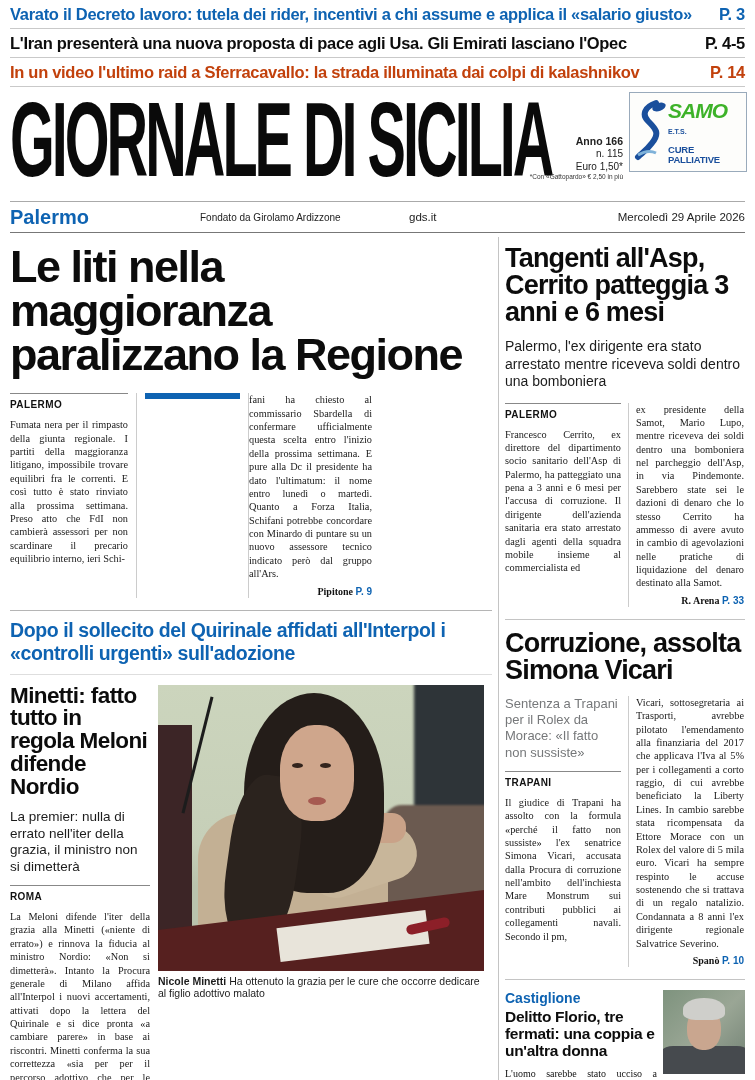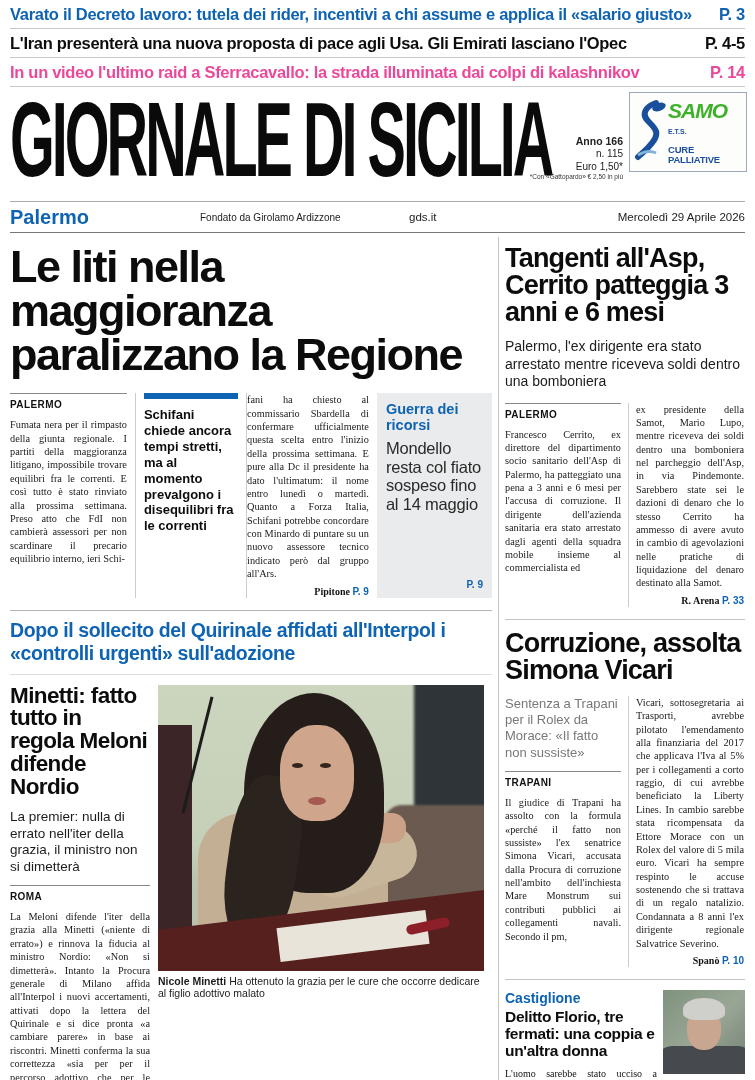--- a/index.html
+++ b/index.html
@@ -9,21 +9,21 @@
     font-family:"Liberation Sans","DejaVu Sans",sans-serif; color:#111; position:relative;
   }
   .serif { font-family:"Liberation Serif","DejaVu Serif",serif; }
 
   
   .teasers { padding:0 10px; }
   .teaser { display:flex; justify-content:space-between; align-items:center;
             height:29px; border-bottom:1px solid #c9c9c9; font-weight:bold; font-size:16.5px; letter-spacing:-0.3px; }
   .teaser.t1 { color:#0e63b2; }
   .teaser.t2 { color:#0d0d0d; }
-  .teaser.t3 { color:#ec4899;gap:40px; }
+  .teaser.t3 { color:#c2410c;gap:40px; }
 
   
   .masthead { position:relative; height:110px; padding:4px 10px 0; }
   .mast-title { font-weight:bold; font-size:96px; line-height:0.92; letter-spacing:-5px;
                 transform:scaleX(0.60) scaleY(1.10); transform-origin:left top; white-space:nowrap; color:#0a0a0a; }
   .samo-box { position:absolute; right:8px; top:5px; width:118px; height:80px;
               border:1px solid #9ab; background:#fdfdfb; display:flex; align-items:center; padding:4px; }
   .samo-text { line-height:1; }
   .samo-name { color:#3db229; font-weight:bold; font-size:21px; letter-spacing:-1px; font-style:italic;text-align:center; }
   .samo-ets { color:#1a4f9c; font-weight:bold; font-size:7px; }
@@ -170,33 +170,25 @@
   <div class="lcol">
     <h1 class="lead-h">Le liti nella maggioranza paralizzano la Regione</h1>
 
     <div class="lead-cols">
       <div class="lc lc1 serif">
         <div class="kicker">PALERMO</div>
         <span>Fumata nera per il rimpasto della giunta regionale. I partiti della maggioranza litigano, impossibile trovare equilibri fra le correnti. E così tutto è stato rinviato alla prossima settimana. Preso atto che FdI non cambierà assessori per non scardinare il precario equilibrio interno, ieri Schi-</span>
       </div>
       <div class="lc lcq quote-box">
         <div class="bar"></div>
-        <div class="quote-text">Schifani chiede ancora tempi stretti, ma al momento prevalgono i disequilibri fra le correnti</div>
       </div>
       <div class="lc lc3 serif">
         <span>fani ha chiesto al commissario Sbardella di confermare ufficialmente questa scelta entro l'inizio della prossima settimana. E pure alla Dc il presidente ha dato l'ultimatum: il nome entro lunedì o martedì. Quanto a Forza Italia, Schifani potrebbe concordare con Minardo di puntare su un nuovo assessore tecnico indicato però dal gruppo all'Ars.</span>
         <div class="byline">
           <span class="by">Pipitone</span>
-          <span class="pref">P. 9</span>
-        </div>
-      </div>
-      <div class="sidebox">
-        <div class="sb-kicker">Guerra dei ricorsi</div>
-        <div class="sb-title">Mondello resta col fiato sospeso fino al 14 maggio</div>
-        <div class="sb-page">
           <span class="pref">P. 9</span>
         </div>
       </div>
     </div>
 
     <div class="banner">Dopo il sollecito del Quirinale affidati all'Interpol i «controlli urgenti» sull'adozione</div>
 
     <div class="minetti-row">
       <div class="minetti-txt">
         <h3 class="min-h">Minetti: fatto tutto in regola Meloni difende Nordio</h3>

